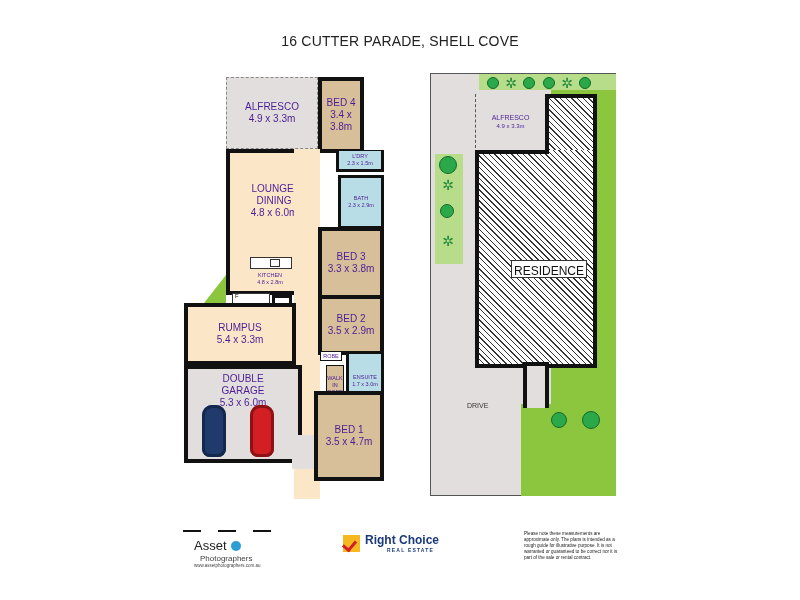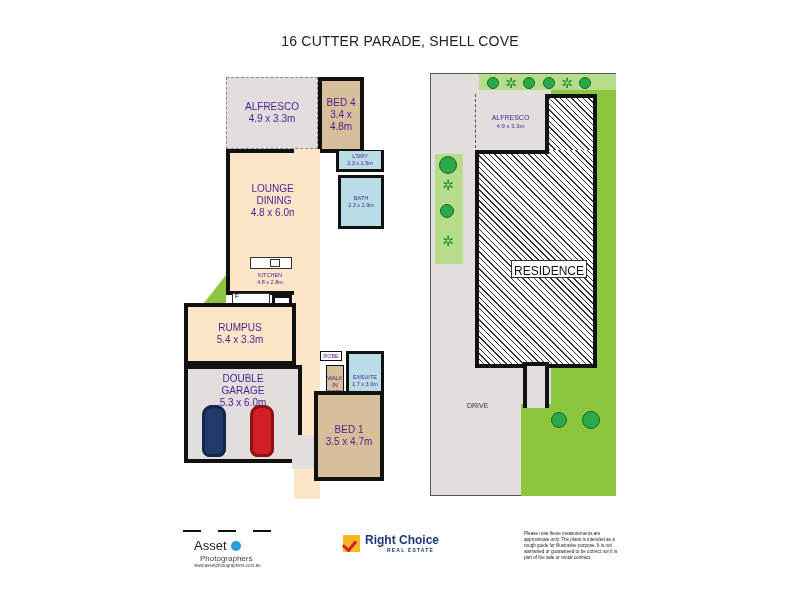--- a/index.html
+++ b/index.html
@@ -21,21 +21,21 @@
 
 <div class="abs" style="left:180px;top:75px;width:220px;height:430px;">
 
   <div class="room" style="left:46px;top:2px;width:92px;height:72px;background:#e2dedd;border:1px dashed #888;">
     <div class="rname">ALFRESCO</div>
     <div class="rdim">4.9 x 3.3m</div>
   </div>
 
   <div class="room" style="left:138px;top:2px;width:46px;height:76px;background:#d7bf99;border:4px solid #111;">
     <div class="rname">BED 4</div>
-    <div class="rdim">3.4 x 4.8m</div>
+    <div class="rdim">3.4 x 3.8m</div>
   </div>
 
   <div class="room small" style="left:156px;top:75px;width:48px;height:22px;background:#b9dde6;border:3px solid #111;border-top-width:1px;">
     <div class="rname">L'DRY</div>
     <div class="rdim">2.3 x 1.5m</div>
   </div>
 
   <div class="room small" style="left:158px;top:100px;width:46px;height:54px;background:#b9dde6;border:3px solid #111;">
     <div class="rname">BATH</div>
     <div class="rdim">2.3 x 2.9m</div>
@@ -53,25 +53,33 @@
   <div class="abs" style="left:90px;top:184px;width:8px;height:6px;border:1px solid #333;"></div>
 
   <div class="room small" style="left:60px;top:196px;width:60px;height:16px;">
     <div class="rname">KITCHEN</div>
     <div class="rdim">4.8 x 2.8m</div>
   </div>
 
   <div class="abs" style="left:52px;top:218px;width:36px;height:10px;background:#fff;border:1px solid #333;"></div>
   <div class="abs" style="left:55px;top:218px;font-size:6px;">F</div>
 
+  <div class="room" style="left:138px;top:152px;width:66px;height:72px;background:#d7bf99;border:4px solid #111;">
+    <div class="rname">BED 3</div>
+    <div class="rdim">3.3 x 3.8m</div>
+  </div>
 
   <div class="room small" style="left:92px;top:220px;width:20px;height:34px;background:#fff;border:3px solid #111;">
     <div class="rname">PTRY</div>
   </div>
 
+  <div class="room" style="left:138px;top:224px;width:66px;height:56px;background:#d7bf99;border:4px solid #111;border-top:none;">
+    <div class="rname">BED 2</div>
+    <div class="rdim">3.5 x 2.9m</div>
+  </div>
 
   <div class="room" style="left:4px;top:228px;width:112px;height:62px;background:#fbe6c8;border:4px solid #111;">
     <div class="rname">RUMPUS</div>
     <div class="rdim">5.4 x 3.3m</div>
   </div>
 
   <div class="abs" style="left:24px;top:200px;width:0;height:0;border-left:22px solid transparent;border-bottom:28px solid #8cc63f;"></div>
 
   <div class="room small" style="left:140px;top:276px;width:22px;height:10px;background:#fff;border:1px solid #111;">
     <div class="rname">ROBE</div>

